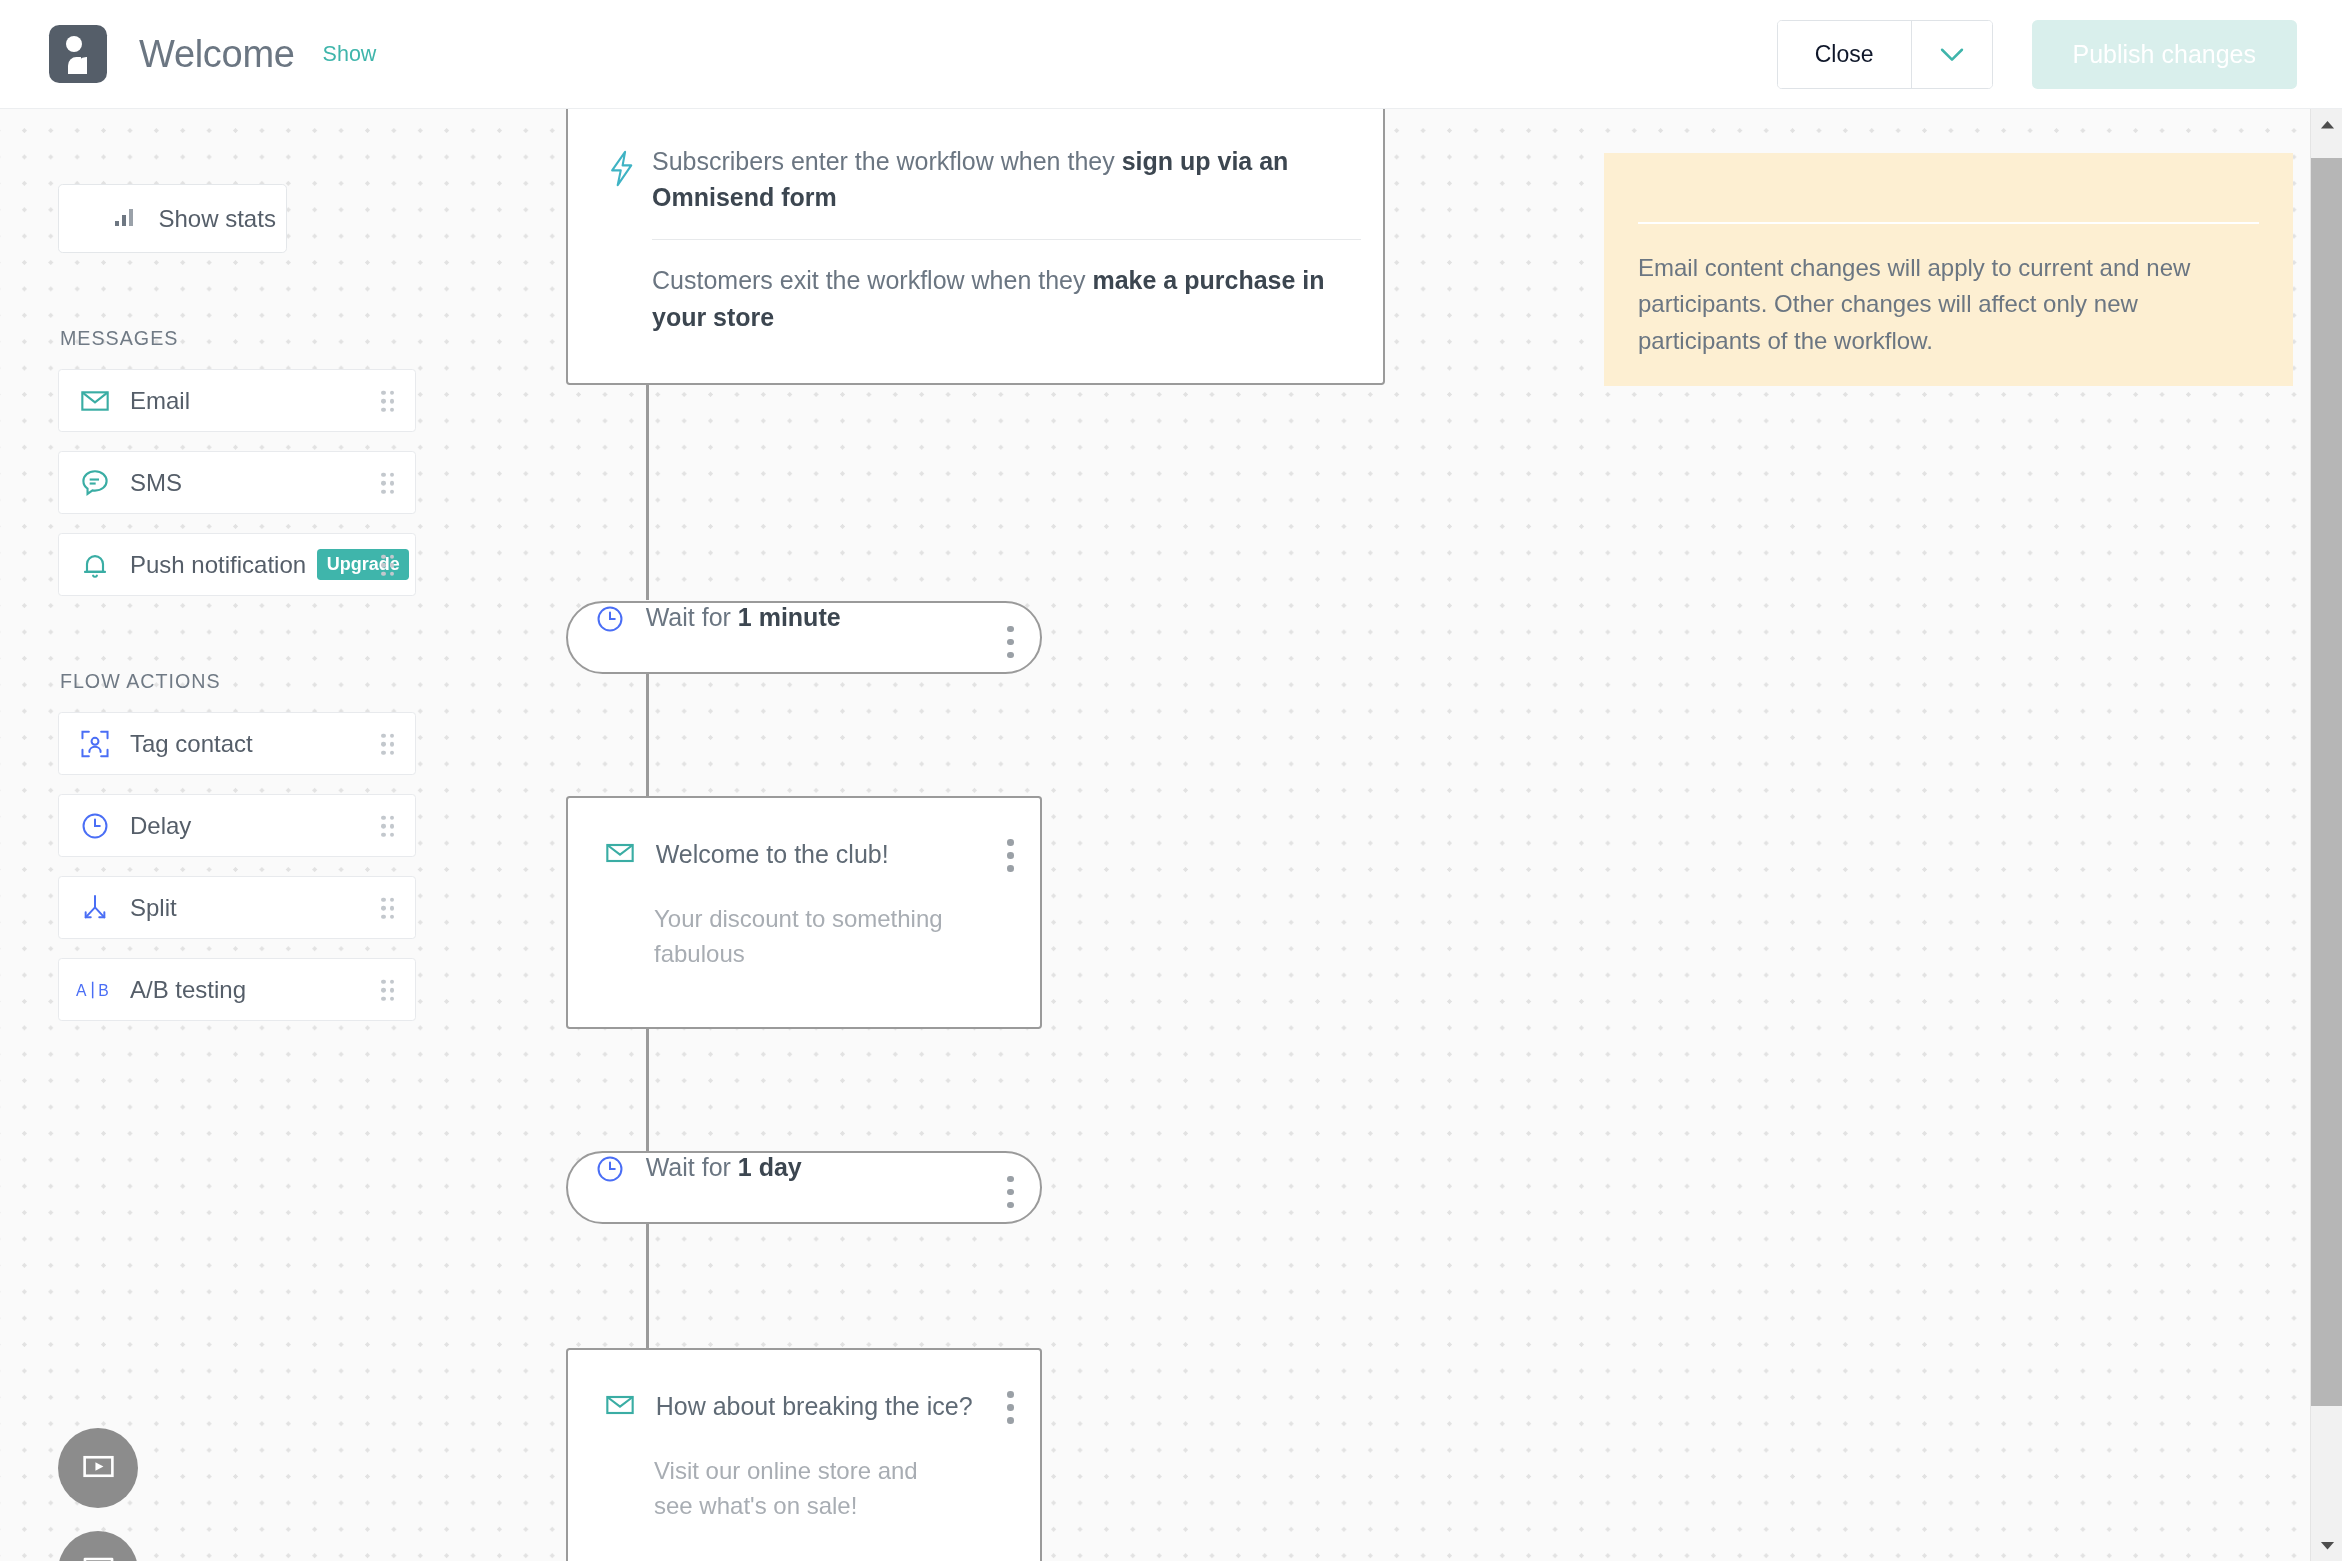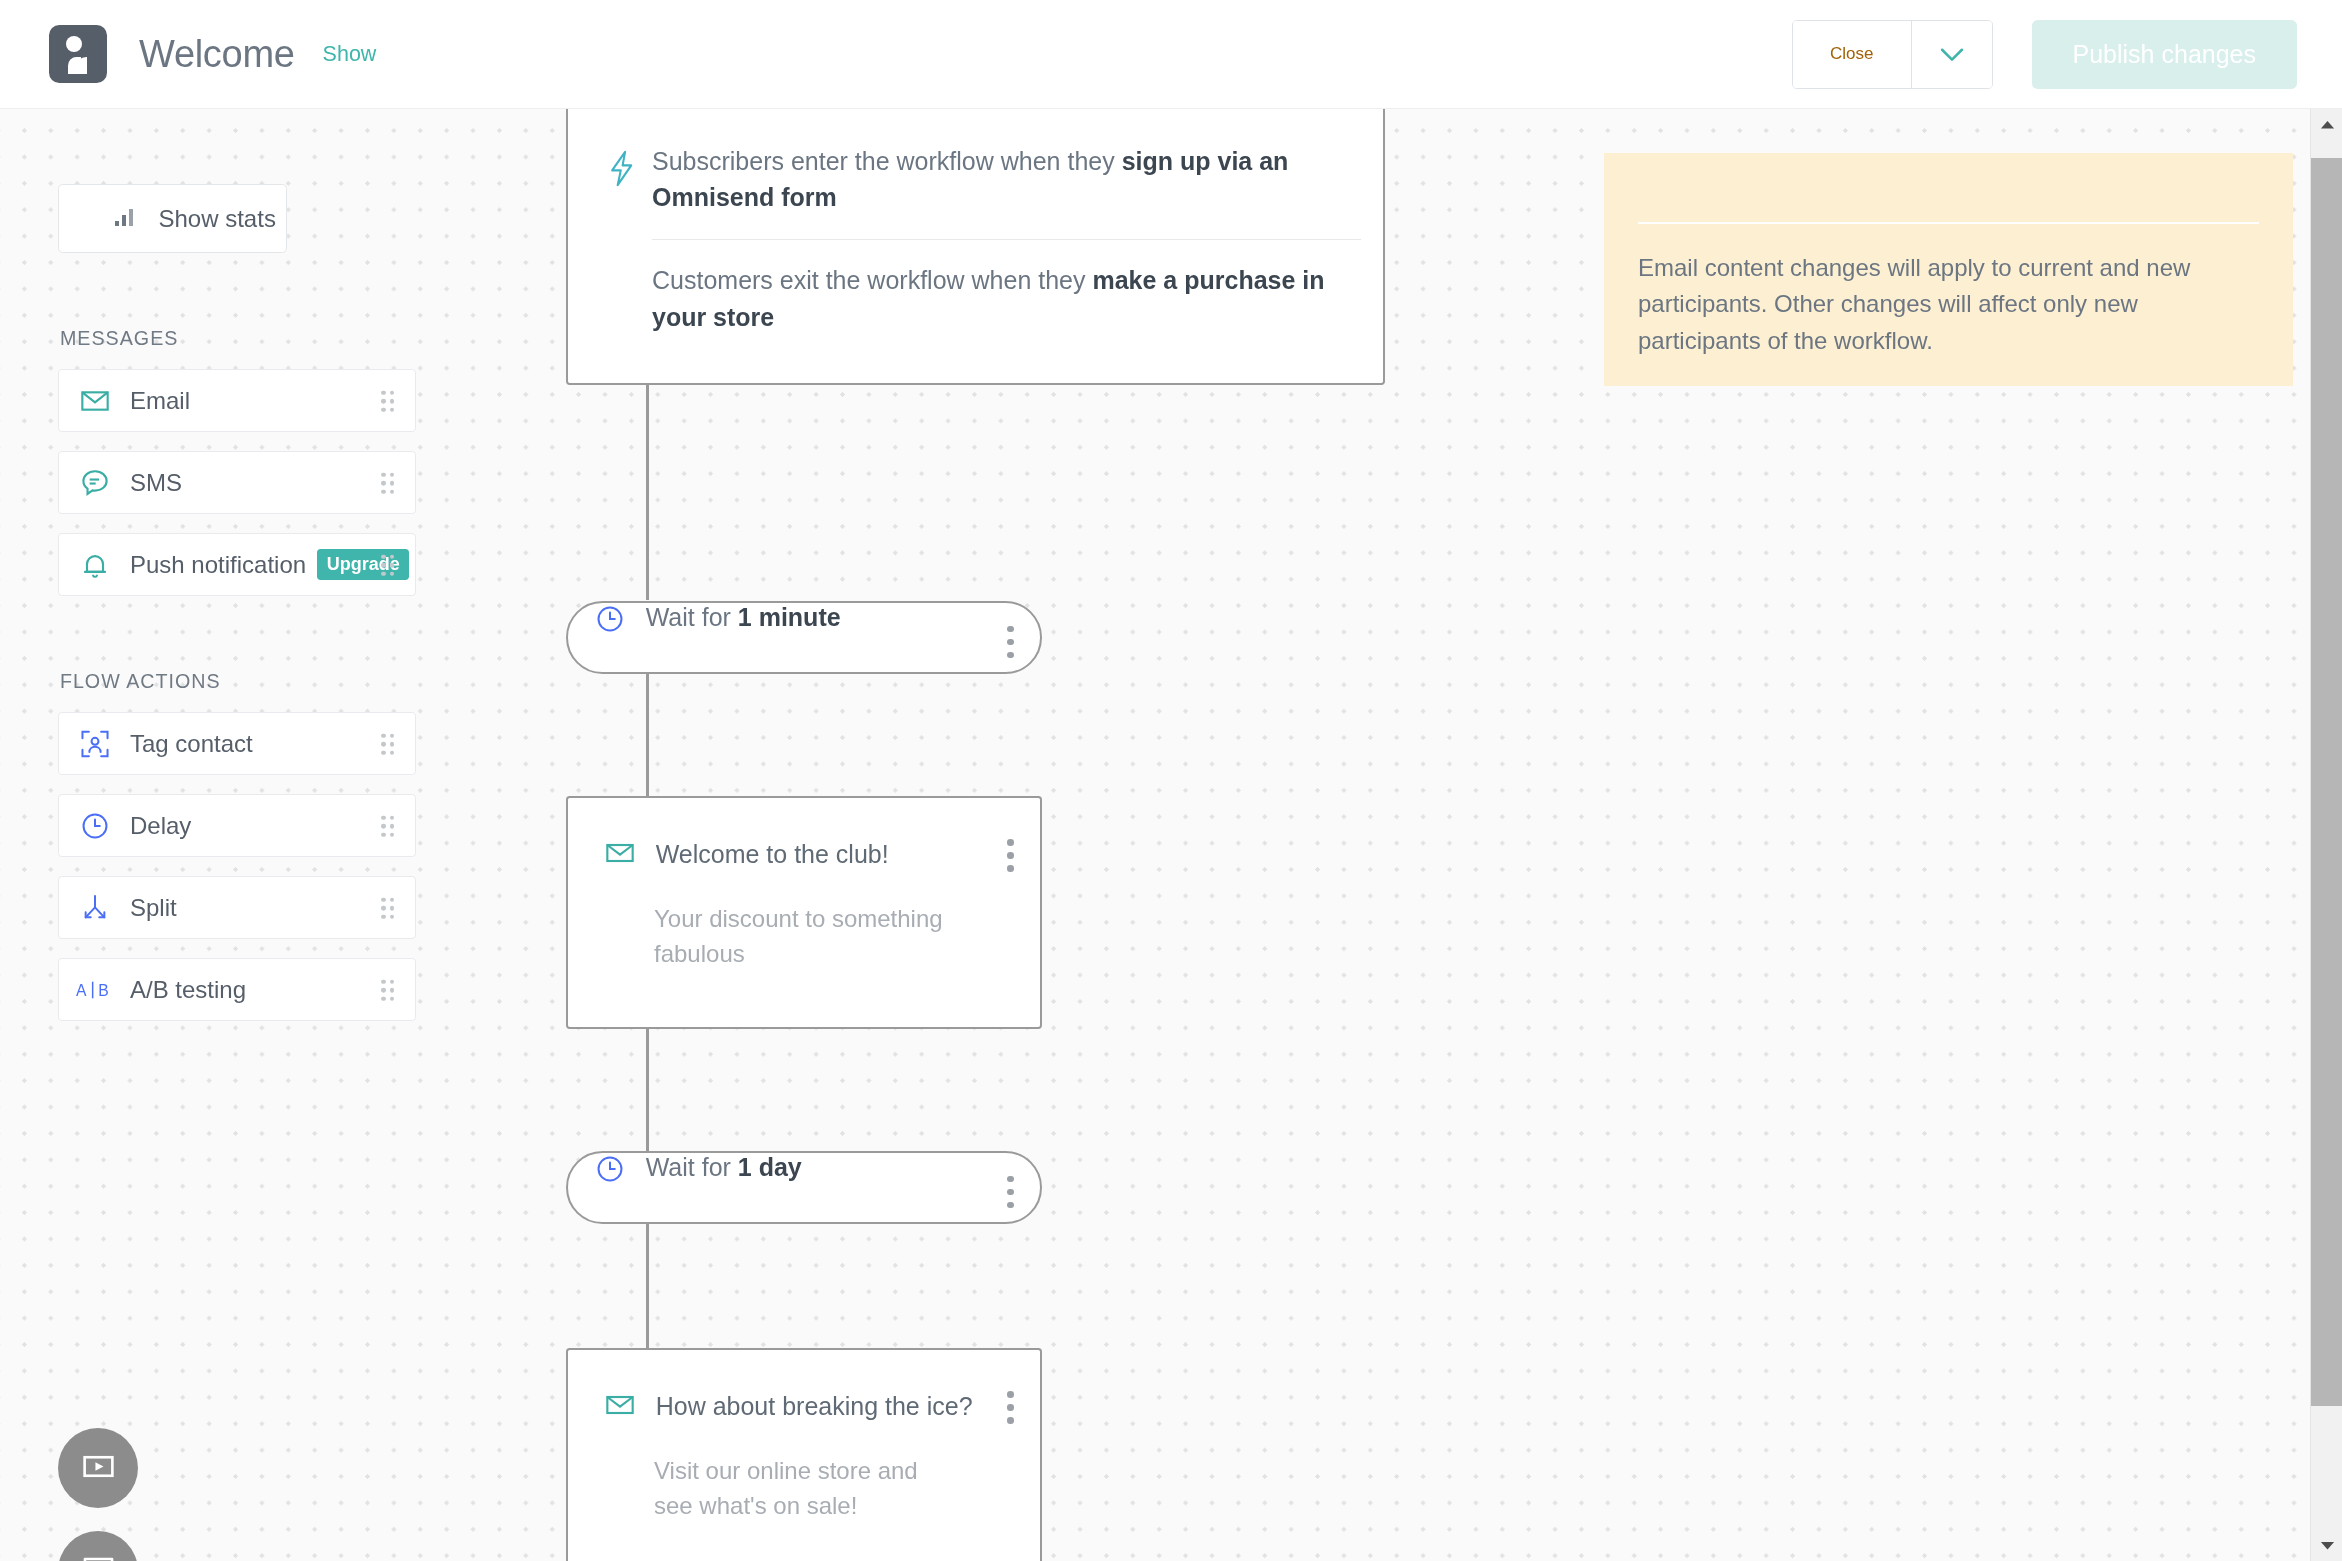--- a/index.html
+++ b/index.html
@@ -63,21 +63,21 @@
     display: flex; align-items: stretch;
     height: 69px;
     border: 0.9px solid #dfe3e7;
     border-radius: 4.7px;
     background: #fff;
     overflow: hidden;
   }
   #close-btn {
     display: flex; align-items: center; justify-content: center;
     padding: 16px 37px;
-    font-size: 17px; color: #a16207;
+    font-size: 23px; color: #0f172a;
     cursor: pointer; background: #fff;
   }
   #close-caret {
     display: flex; align-items: center; justify-content: center;
     width: 81px;
     border-left: 0.9px solid #dfe3e7;
     cursor: pointer; background: #fff;
   }
   #publish-btn {
     margin-left: 39px;

